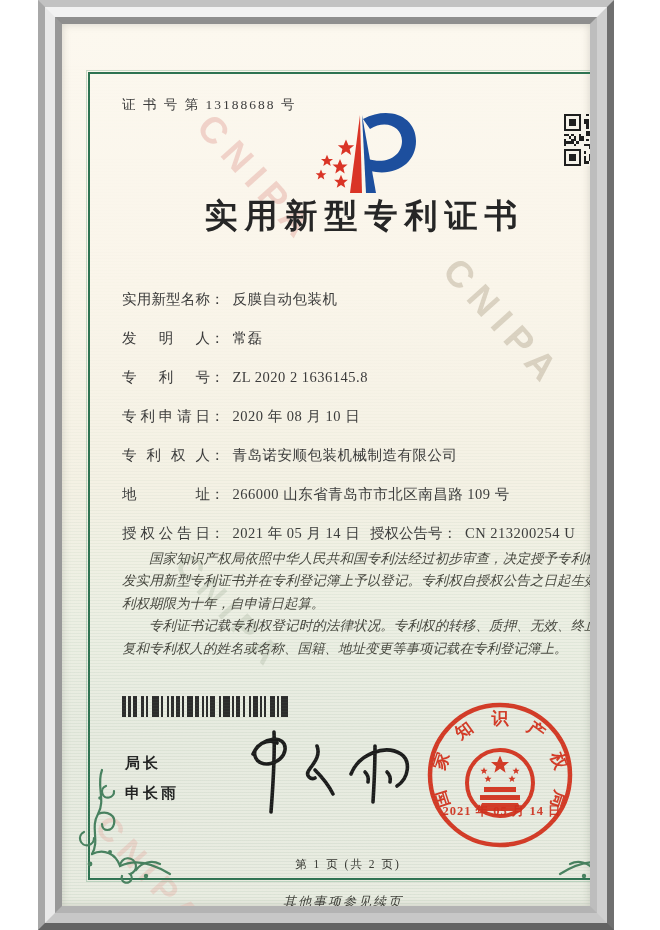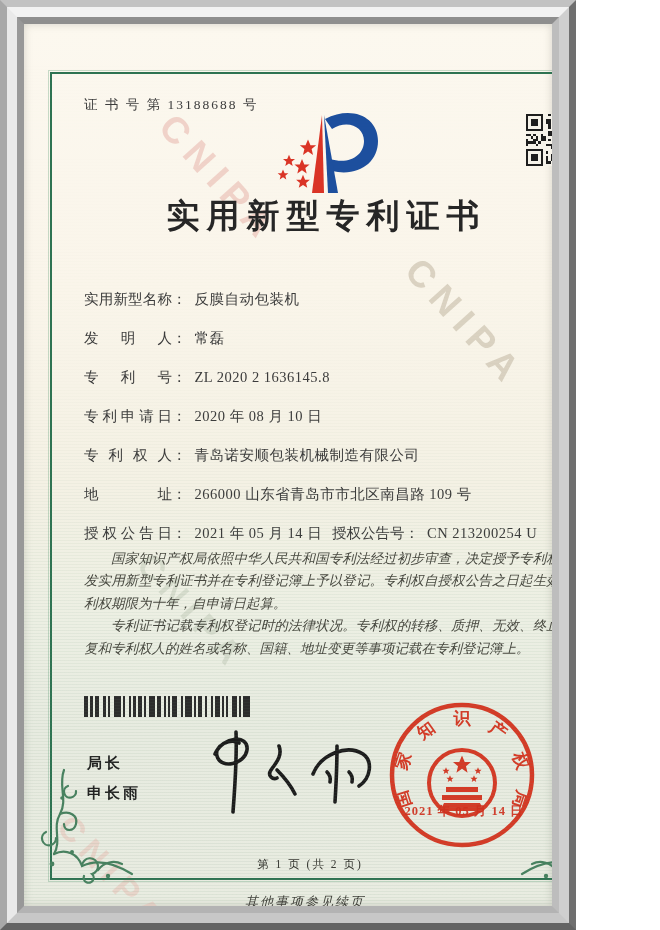--- a/index.html
+++ b/index.html
@@ -1,17 +1,17 @@
 <!DOCTYPE html>
 <html><head>
 <meta charset="utf-8">
 <style>
   * { margin:0; padding:0; box-sizing:border-box; }
   html,body { width:660px; height:930px; background:#ffffff; font-family:"Liberation Serif","DejaVu Serif",serif; }
-  .stage { position:relative; width:576px; height:930px; overflow:hidden; }
+  .stage { position:relative; width:576px; height:930px; overflow:hidden;margin-left:38px; }
 
   
   .band { position:absolute; pointer-events:none; }
   .f1 { inset:0; border:7px solid; border-color:#c2c2c2 #6f6f6f #636363 #a8a8a8; }
   .f2 { inset:7px; border:10px solid; border-color:#f2f2f2 #cfcfcf #c7c7c7 #e9e9e9; }
   .f3 { inset:17px; border:7px solid; border-color:#8e8e8e #bdbdbd #b3b3b3 #989898; }
 
   
   .paper { position:absolute; inset:24px; overflow:hidden;
     background:linear-gradient(180deg,#fcf8ef 0%,#faf5ea 30%,#f4f1e4 52%,#ecefe3 68%,#e7ebe0 80%,#e9ece1 100%);

